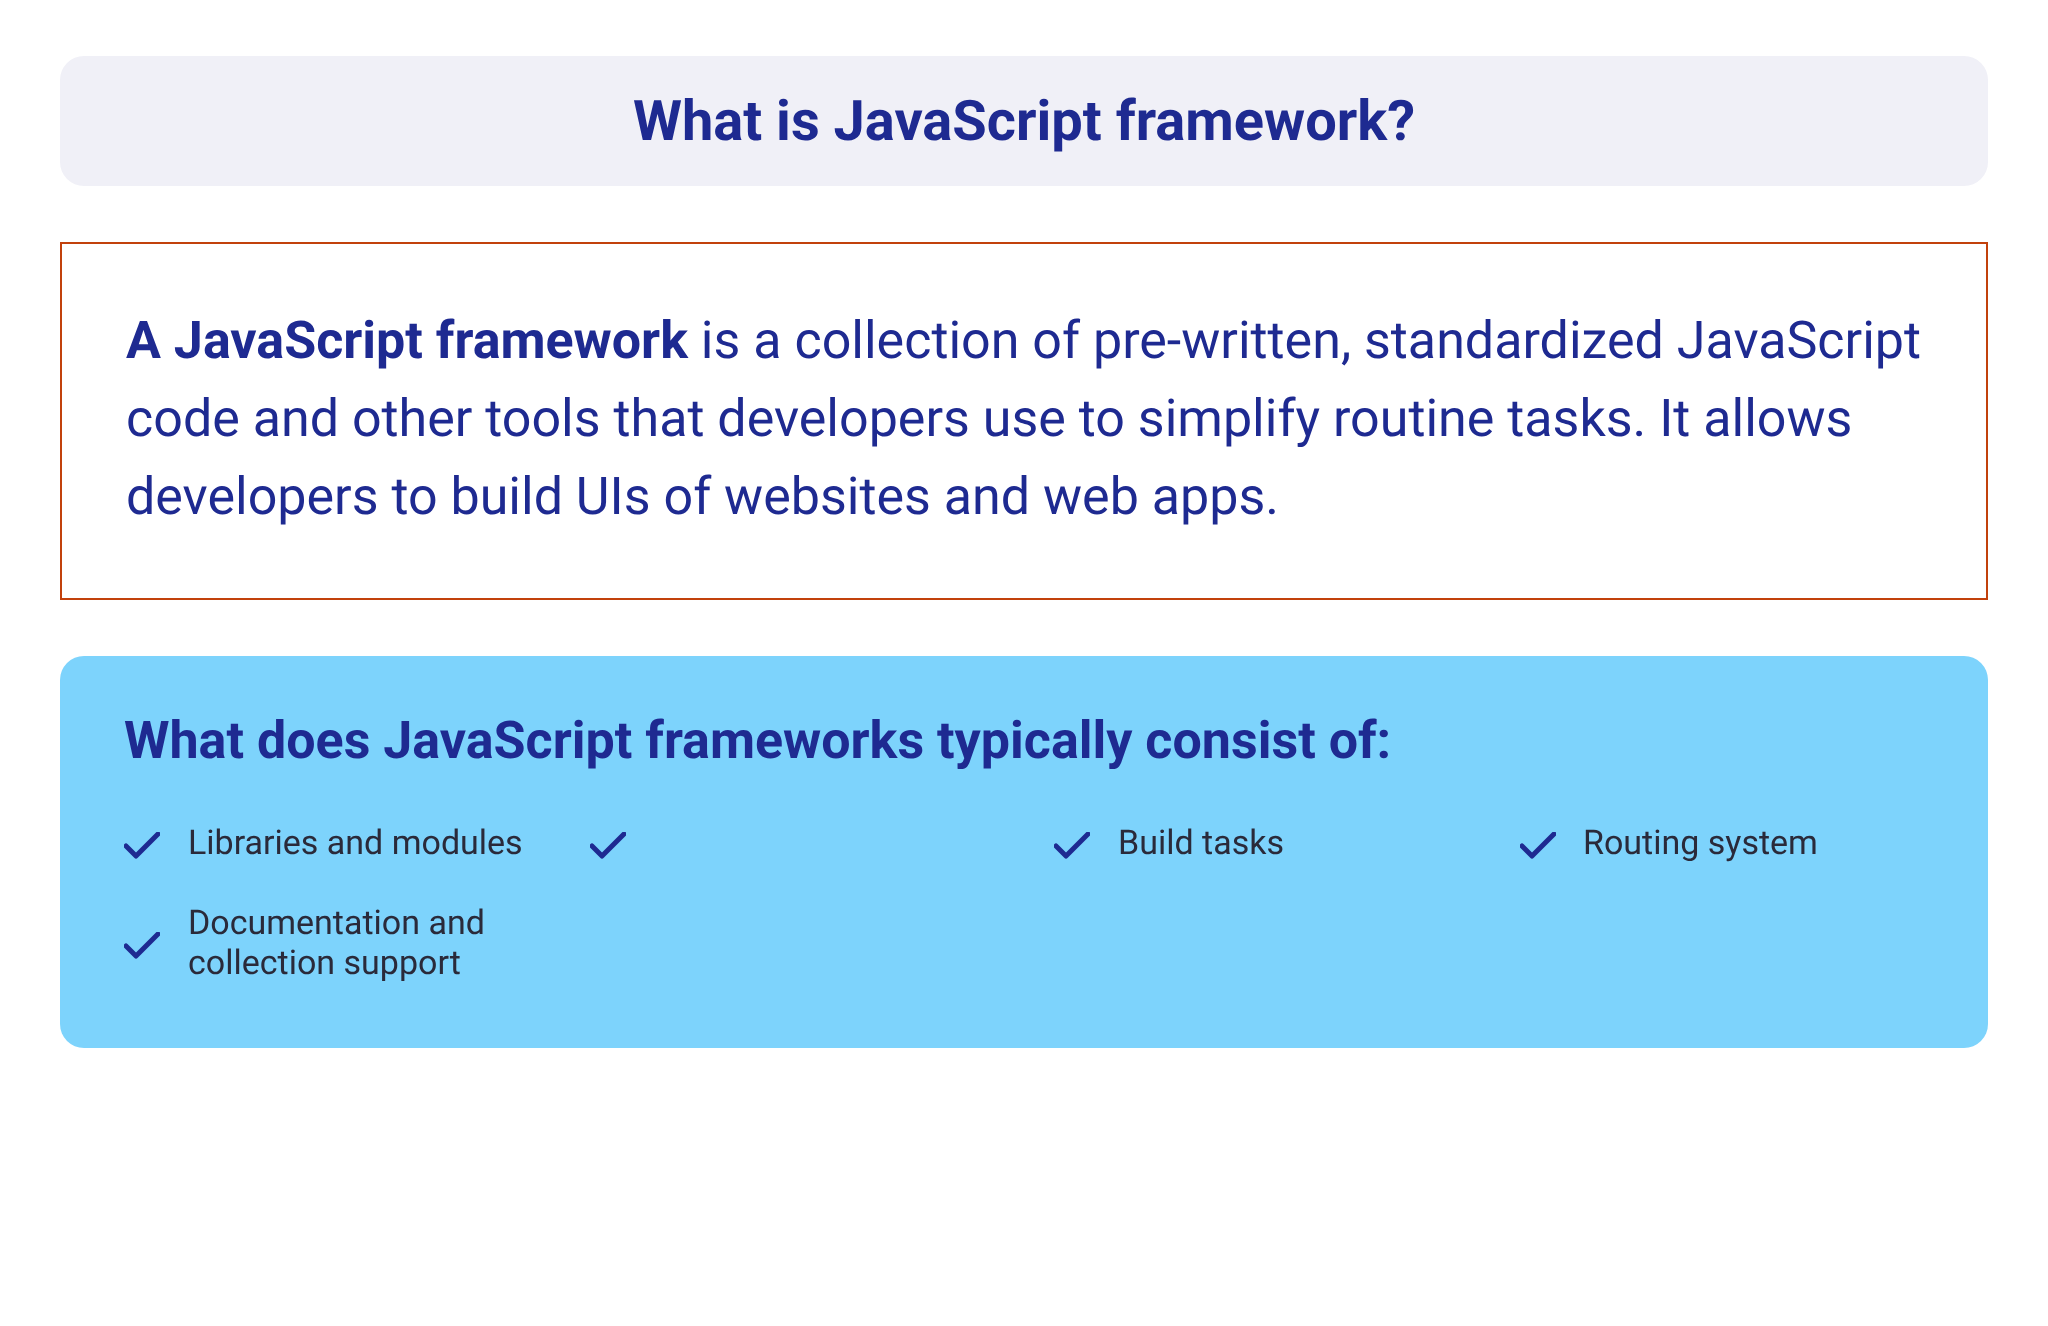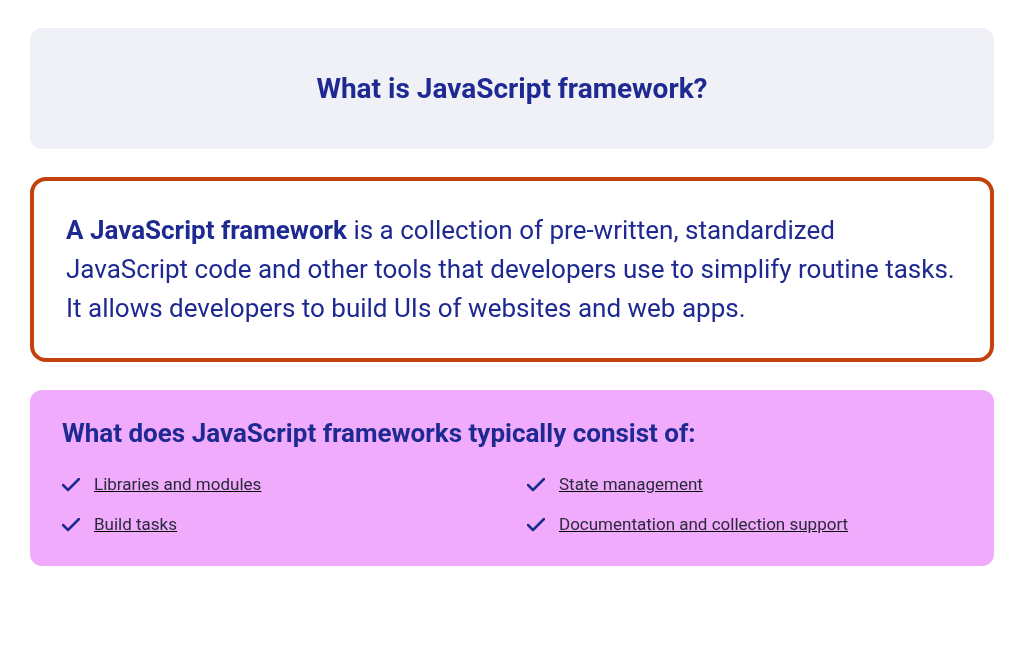--- a/index.html
+++ b/index.html
@@ -12,67 +12,66 @@
       font-family: -apple-system, BlinkMacSystemFont, 'Segoe UI', Roboto, Helvetica, Arial, sans-serif;
       background: #ffffff;
       width: 1024px;
       height: 663px;
       padding: 28px 30px;
     }
     
     .header-box {
       background: #f0f0f7;
       border-radius: 12px;
-      padding: 44px 20px;
+      padding: 16px 20px;
       text-align: center;
       margin-bottom: 28px;
     }
     
     .header-title {
       color: #1e2a91;
       font-size: 28px;
       font-weight: 700;
     }
     
     .definition-box {
-      border: 4px solid #c2410c;
-      border-radius: 16px;
+      border: 1px solid #c2410c;
+      border-radius: 0;
       padding: 30px 32px;
       margin-bottom: 28px;
     }
     
     .definition-text {
       color: #1e2a91;
       font-size: 26px;
       line-height: 1.5;
       font-weight: 400;
     }
     
     .definition-bold {
       font-weight: 700;
     }
     
     .components-box {
-      background: #f0abfc;
+      background: #7dd3fc;
       border-radius: 12px;
       padding: 28px 32px 32px 32px;
     }
     
     .components-title {
       color: #1e2a91;
       font-size: 26px;
       font-weight: 700;
       margin-bottom: 26px;
     }
     
     .components-grid {
       display: grid;
-      grid-template-columns: 1fr 1fr;
+      grid-template-columns: 1fr 1fr 1fr 1fr;
       gap: 20px 30px;
-      text-decoration: underline;
     }
     
     .component-item {
       display: flex;
       align-items: center;
       gap: 14px;
     }
     
     .check-icon {
       width: 18px;
@@ -116,33 +115,40 @@
       </span>
       <span class="component-label">Libraries and modules</span>
     </div>
 
     <div class="component-item">
       <span class="check-icon">
         <svg viewBox="0 0 18 14" fill="none">
             <path d="M1 7 L6 12 L17 1" stroke="#1e2a91" stroke-width="2.5" stroke-linecap="round" stroke-linejoin="round"></path>
           </svg>
       </span>
-      <span class="component-label">State management</span>
     </div>
 
 
     <div class="component-item">
       <span class="check-icon">
         <svg viewBox="0 0 18 14" fill="none">
             <path d="M1 7 L6 12 L17 1" stroke="#1e2a91" stroke-width="2.5" stroke-linecap="round" stroke-linejoin="round"></path>
           </svg>
       </span>
       <span class="component-label">Build tasks</span>
     </div>
 
+    <div class="component-item">
+      <span class="check-icon">
+        <svg viewBox="0 0 18 14" fill="none">
+            <path d="M1 7 L6 12 L17 1" stroke="#1e2a91" stroke-width="2.5" stroke-linecap="round" stroke-linejoin="round"></path>
+          </svg>
+      </span>
+      <span class="component-label">Routing system</span>
+    </div>
 
     <div class="component-item">
       <span class="check-icon">
         <svg viewBox="0 0 18 14" fill="none">
             <path d="M1 7 L6 12 L17 1" stroke="#1e2a91" stroke-width="2.5" stroke-linecap="round" stroke-linejoin="round"></path>
           </svg>
       </span>
       <span class="component-label">Documentation and collection support</span>
     </div>
 

